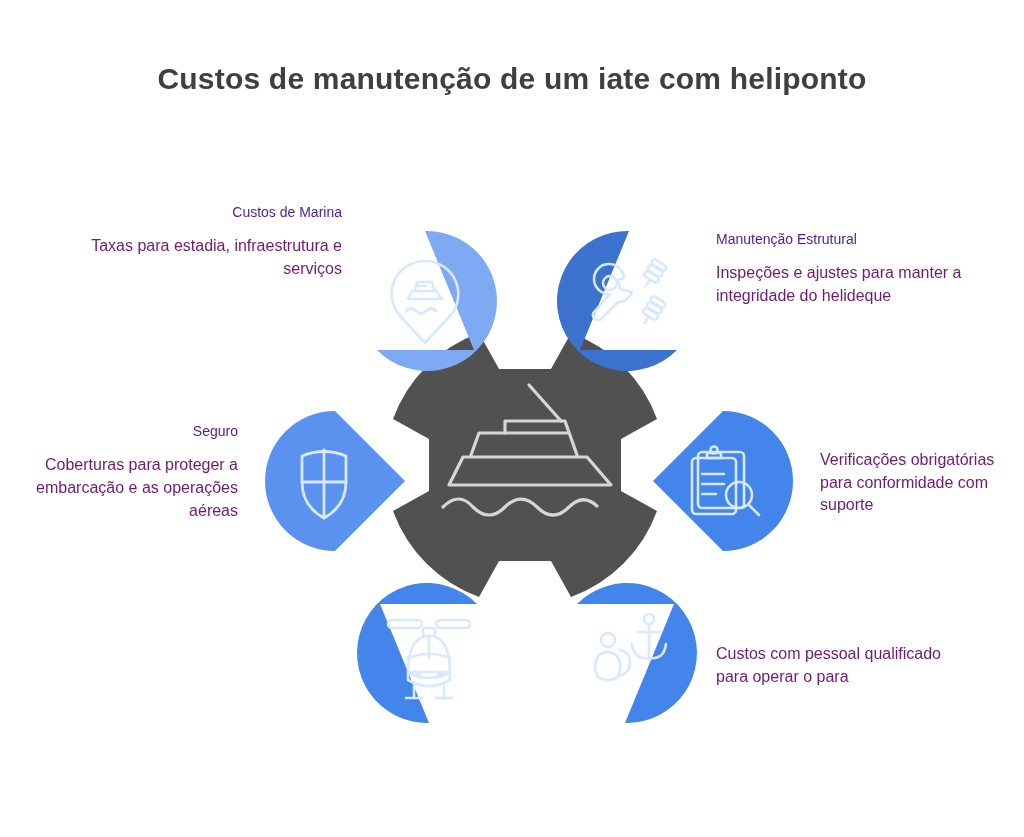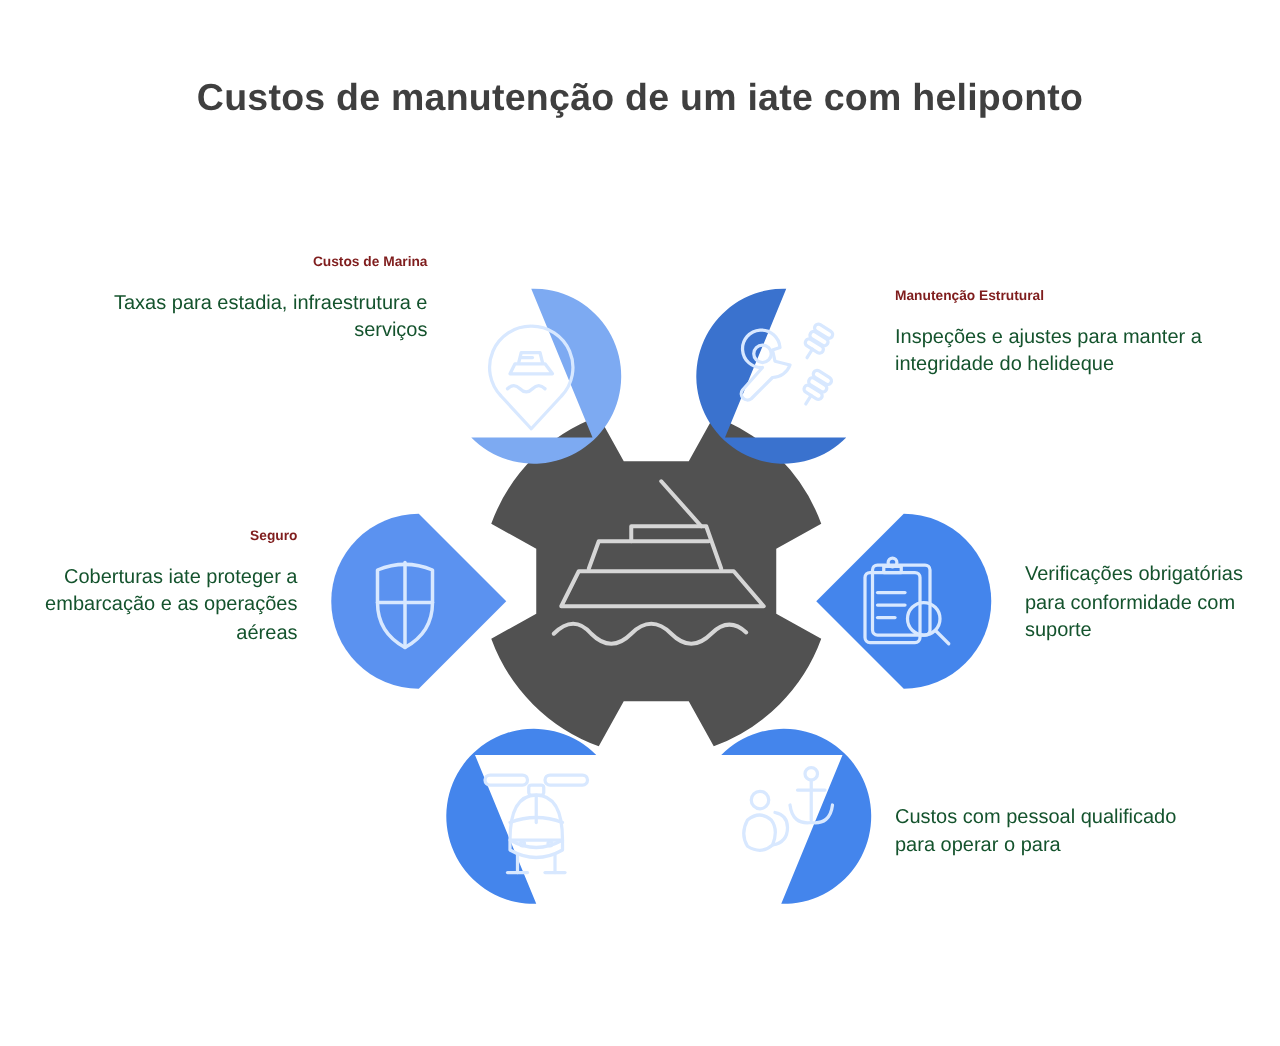--- a/index.html
+++ b/index.html
@@ -16,25 +16,25 @@
   .title{
     position:absolute;left:0;top:62px;width:1024px;
     text-align:center;
     font-size:30px;font-weight:bold;color:#3f3f3f;
     letter-spacing:.2px;
   }
 
   
   .txt{position:absolute;}
   .txt .hd{
-    font-size:11px;font-weight:bold;color:#7f1d1d;
+    font-size:14px;font-weight:normal;color:#4c1d95;
     line-height:1.32;margin:0 0 14px 0;
   }
   .txt .bd{
-    font-size:16px;color:#14532d;line-height:1.42;font-weight:400;
+    font-size:16px;color:#701a75;line-height:1.42;font-weight:400;
   }
   .txt.right{text-align:right;}
   .txt.left{text-align:left;margin-top:27px;}
 
   #tb-marina{left:30px;top:203px;width:312px;}
   #tb-estrutural{left:716px;top:203px;width:270px;}
   #tb-seguro{left:10px;top:422px;width:228px;text-align:right;}
   #tb-inspecoes{left:820px;top:422px;width:200px;}
   #tb-helicoptero{left:60px;top:616px;width:280px;}
   #tb-tripulacao{left:716px;top:616px;width:240px;}
@@ -199,21 +199,21 @@
     <div class="bd">Taxas para estadia, infraestrutura e serviços</div>
   </div>
 
   <div class="txt left" id="tb-estrutural">
     <div class="hd">Manutenção Estrutural</div>
     <div class="bd">Inspeções e ajustes para manter a integridade do helideque</div>
   </div>
 
   <div class="txt right" id="tb-seguro">
     <div class="hd">Seguro</div>
-    <div class="bd">Coberturas iate proteger a embarcação e as operações aéreas</div>
+    <div class="bd">Coberturas para proteger a embarcação e as operações aéreas</div>
   </div>
 
   <div class="txt left" id="tb-inspecoes">
     <div class="bd">Verificações obrigatórias para conformidade com suporte</div>
   </div>
 
 
   <div class="txt left" id="tb-tripulacao">
     <div class="bd">Custos com pessoal qualificado para operar o para</div>
   </div>

